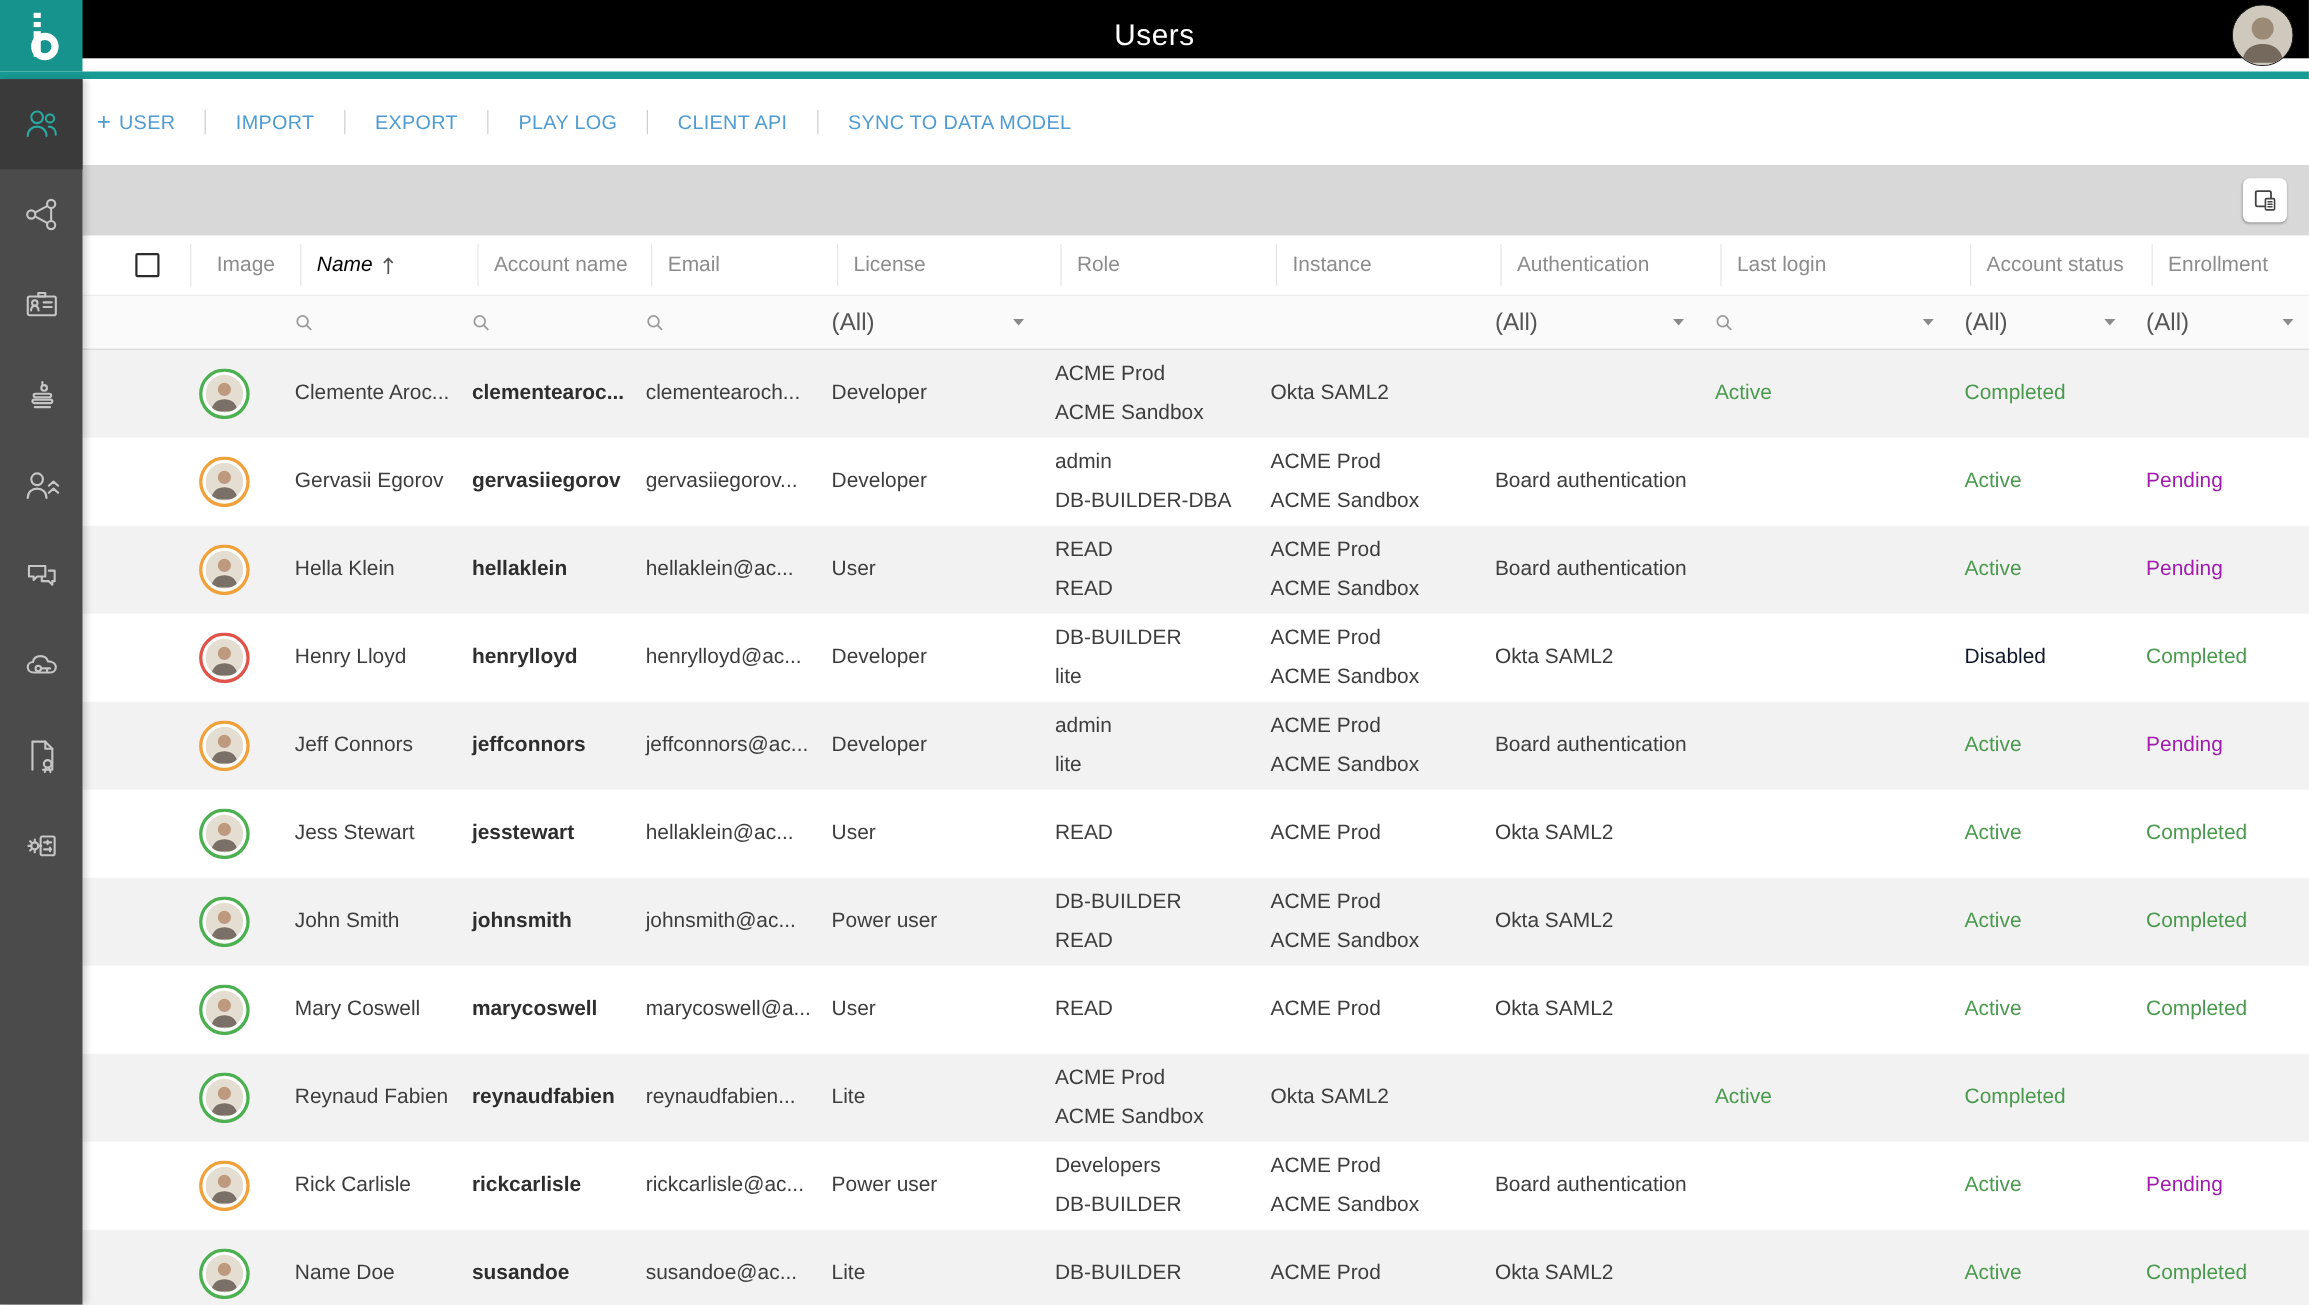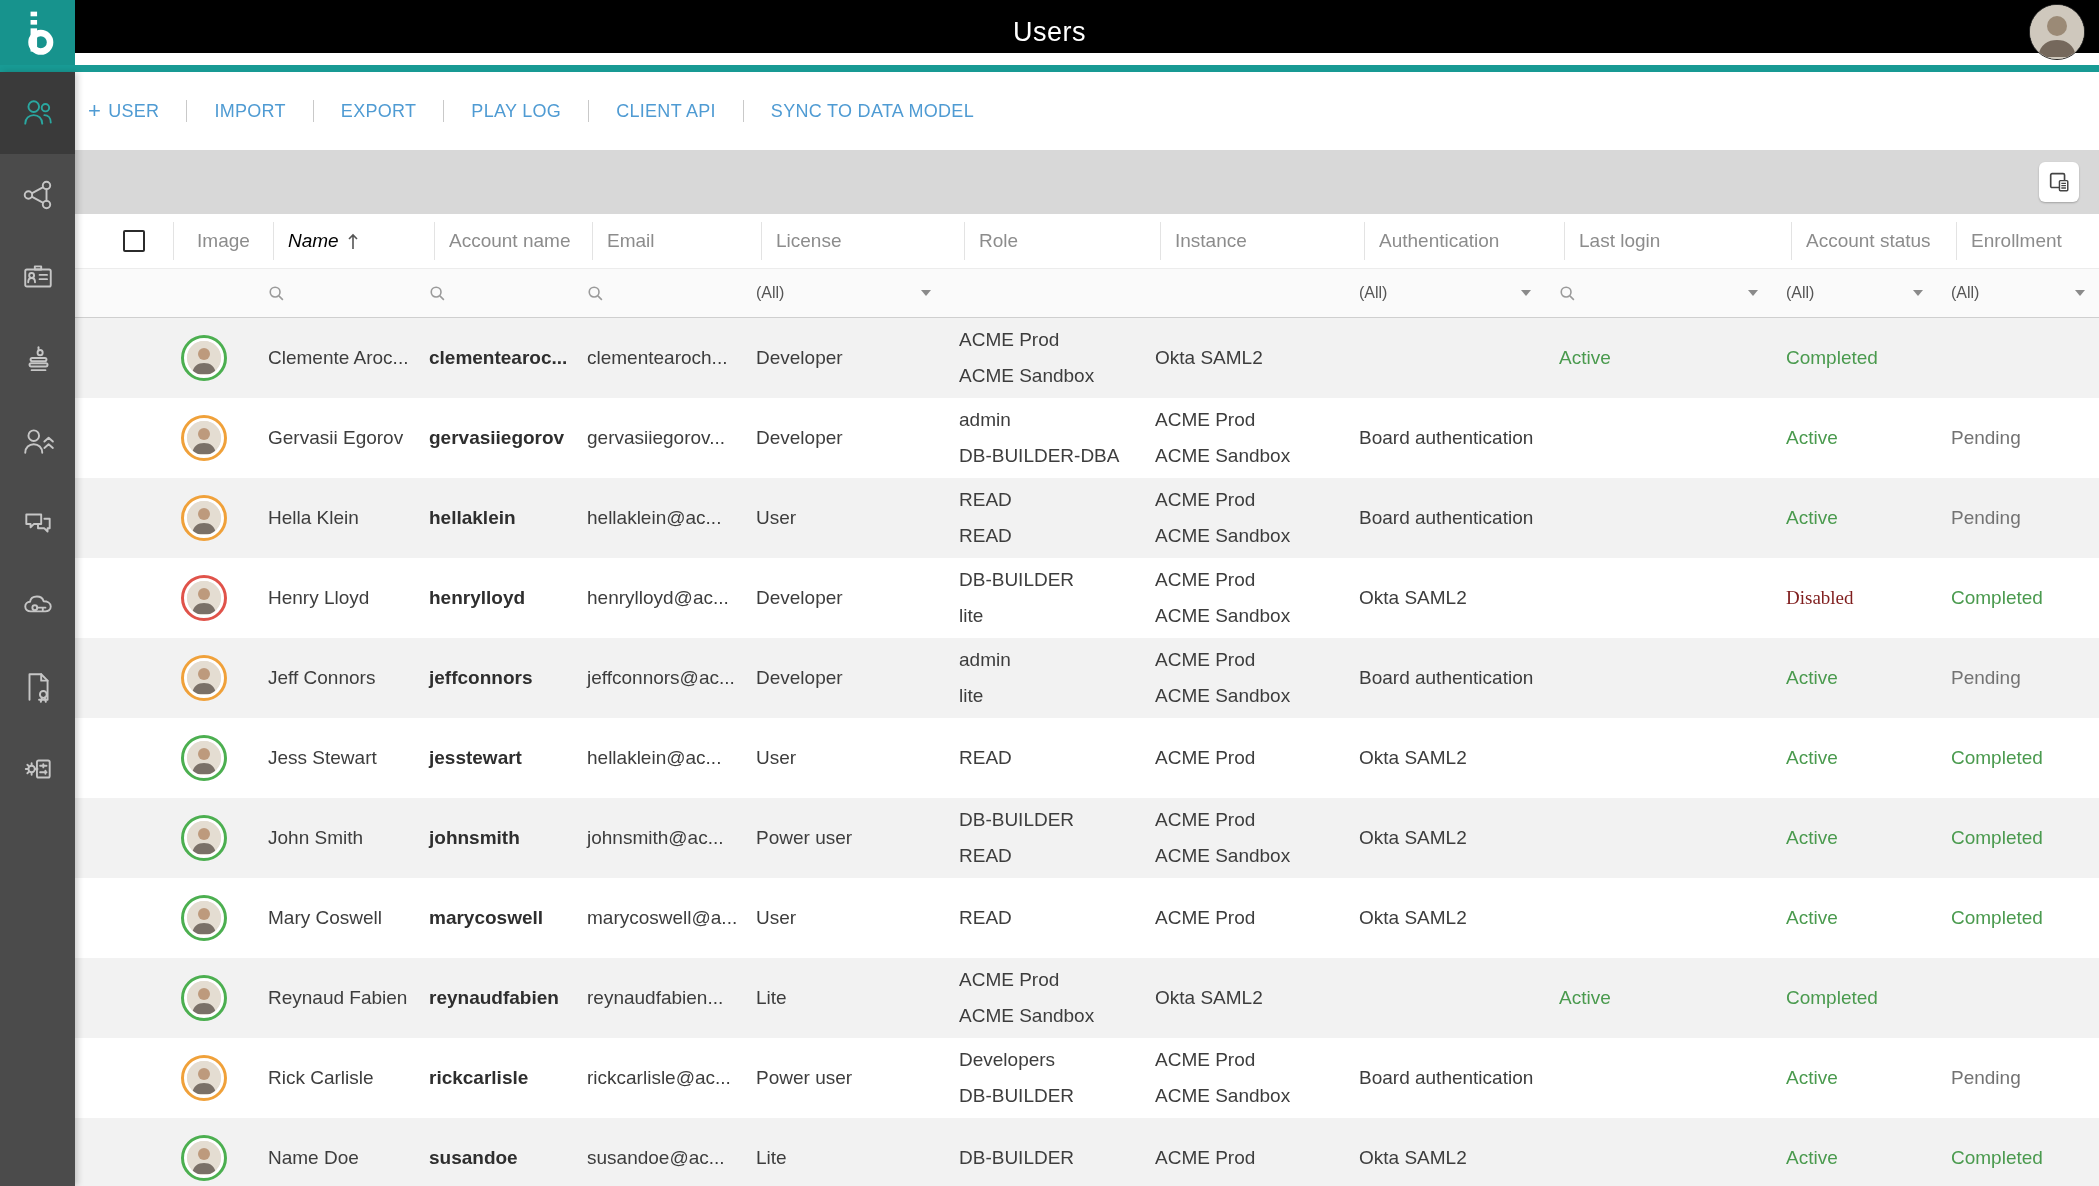--- a/index.html
+++ b/index.html
@@ -48,36 +48,36 @@
   .th { display:flex; align-items:center; padding:0 0 0 14px; font-size:19px; color:#8c8c8c;
         border-right:1px solid #e3e3e3; height:38px; margin-top:8px; cursor:pointer; }
   .th:last-child { border-right:none; }
   .th.center { justify-content:center; padding-left:0; }
   .th.sorted { color:#000000;font-style:italic; }
   .sort-arrow { margin-left:8px; }
   .cb { width:22px; height:22px; border:2px solid #2b2b2b; background:#fff; border-radius:2px; cursor:pointer; }
 
   .filters { height:50px; background:#fafafa; border-top:1px solid #ececec; border-bottom:1px solid #cfcfcf;
              align-items:center; }
-  .fcell { display:flex; align-items:center; height:100%; padding:0 14px; font-size:16px; color:#555; cursor:pointer; }
+  .fcell { display:flex; align-items:center; height:100%; padding:0 14px; font-size:22px; color:#555; cursor:pointer; }
   .caret { width:0; height:0; border-left:5px solid transparent; border-right:5px solid transparent;
            border-top:6px solid #8a8a8a; margin-left:auto; }
 
   .rows-wrap { position:relative; }
   .trow { height:80px; align-items:center; cursor:pointer; }
   .trow.odd { background:#f2f2f2; }
   .trow.even { background:#ffffff; }
   .td { font-size:19px; color:#3d3d3d; padding-left:14px; white-space:nowrap; overflow:hidden; }
   .td.center { display:flex; justify-content:center; padding-left:0; }
   .td .bold { font-weight:700; color:#2e2e2e; }
   .stack div { line-height:22px; }
   .stack div + div { margin-top:14px; }
   .status-green { color:#4a9a4e; }
-  .status-red { color:#7f1d1d;font-family:Liberation Serif, serif; }
-  .status-orange { color:#737373; }
+  .status-red { color:#0f172a; }
+  .status-orange { color:#a21caf; }
 
   .avatar-ring { width:46px; height:46px; border-radius:50%; border:3px solid #4caf50;
                  background:#ffffff; display:flex; align-items:center; justify-content:center; }
   .avatar-inner { width:34px; height:34px; border-radius:50%; background:#e4ddd2; overflow:hidden; }
 
   .mag { flex:none; }
 </style>
 </head>
 <body>
 

